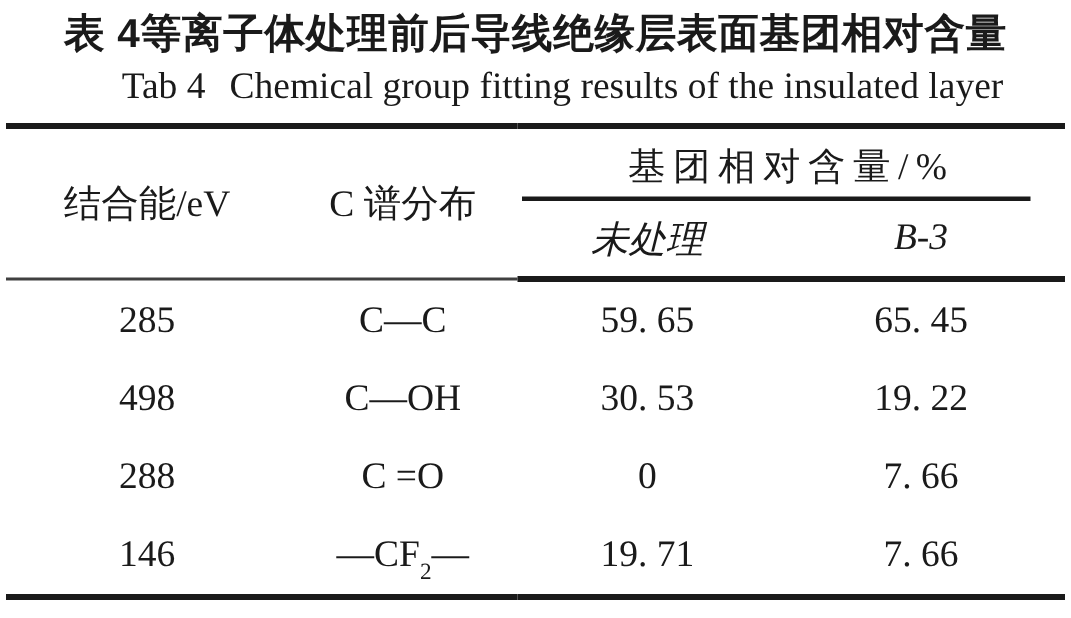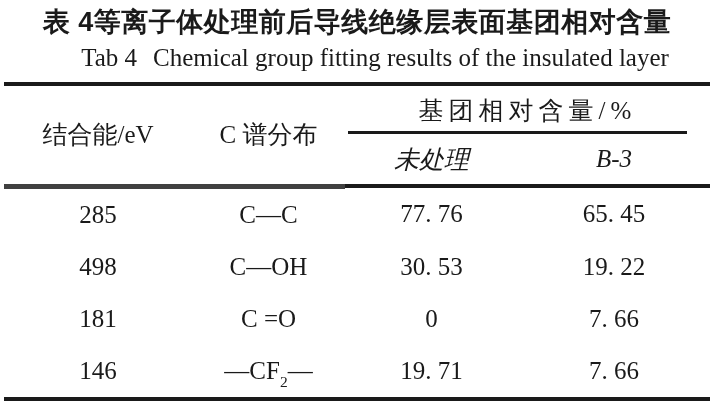--- a/index.html
+++ b/index.html
@@ -50,21 +50,21 @@
   col.c4 { width: 192px; }
   th, td {
     font-weight: normal;
     text-align: center;
     vertical-align: middle;
     padding: 0;
     white-space: nowrap;
   }
   tr.hrow1 th { height: 48px; }
   tr.hrow2 th { height: 50px; font-style: italic; }
-  th.rowspan-h { border-bottom: 5px solid #404040; }
+  th.rowspan-h { border-bottom: 2px solid #404040; }
   tr.hrow2 th { border-bottom: 4px solid #1a1a1a; }
   th.span-h { position: relative; letter-spacing: 5px; }
   th.span-h .span-rule {
     position: absolute;
     left: 3px;
     right: 23px;
     bottom: 0;
     height: 3px;
     background: #1a1a1a;
   }
@@ -107,31 +107,31 @@
       </tr>
       <tr class="hrow2">
         <th>未处理</th>
         <th>B-3</th>
       </tr>
     </thead>
     <tbody>
       <tr>
         <td>285</td>
         <td>C—C</td>
-        <td>77. 76</td>
+        <td>59. 65</td>
         <td>65. 45</td>
       </tr>
       <tr>
         <td>498</td>
         <td>C—OH</td>
         <td>30. 53</td>
         <td>19. 22</td>
       </tr>
       <tr>
-        <td>181</td>
+        <td>288</td>
         <td>C =O</td>
         <td>0</td>
         <td>7. 66</td>
       </tr>
       <tr>
         <td>146</td>
         <td><span>—CF</span><sub class="fsub">2</sub><span>—</span></td>
         <td>19. 71</td>
         <td>7. 66</td>
       </tr>

